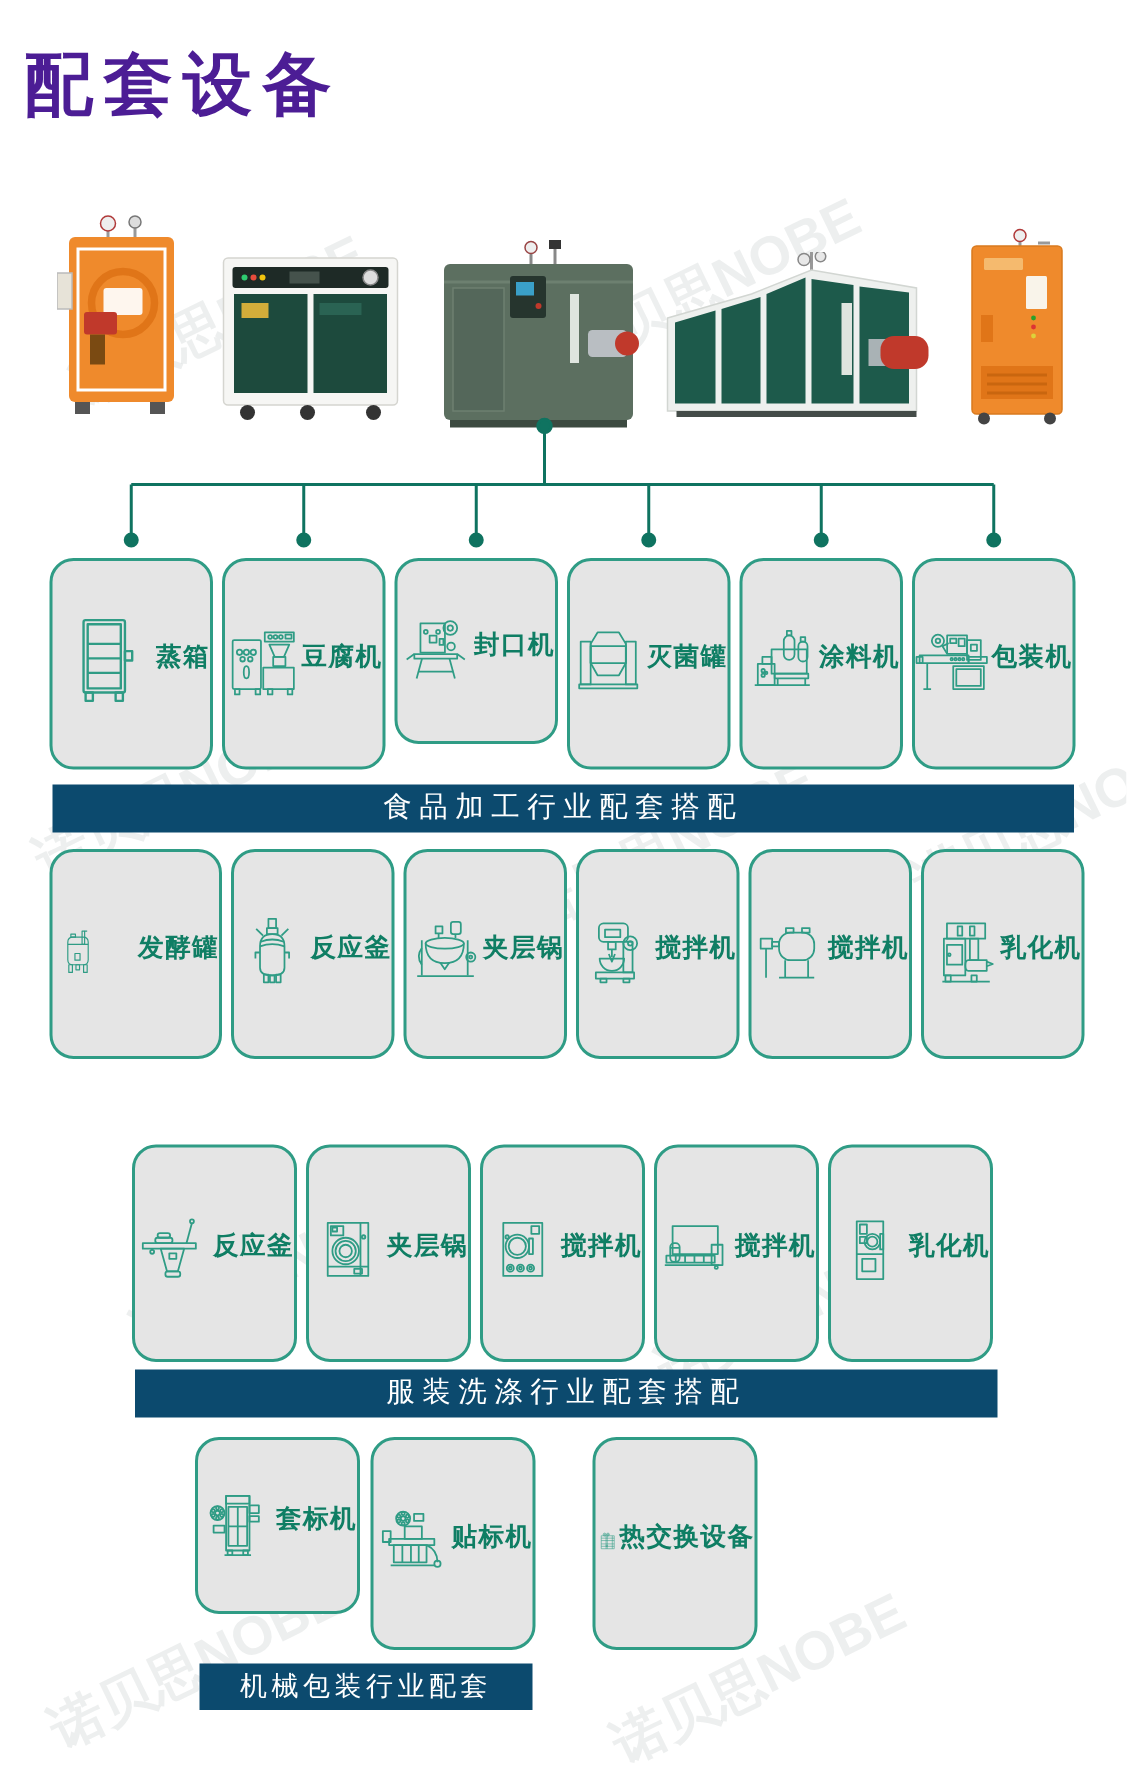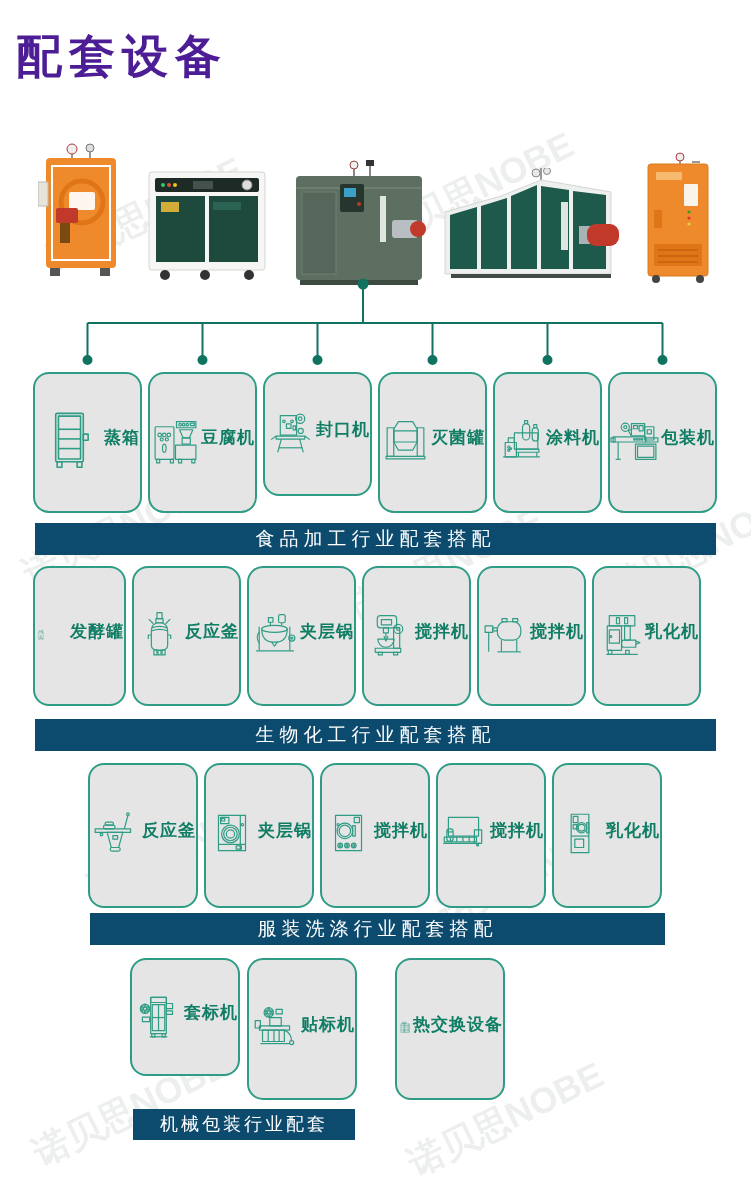--- a/index.html
+++ b/index.html
@@ -259,21 +259,21 @@
               <line x1="16" y1="52" x2="16" y2="86"></line>
               <line x1="11" y1="86" x2="21" y2="86"></line>
             </svg>
             <div class="card-label">包装机</div>
           </div>
         </div>
         <div class="banner" style="left: 2px; top: 151px; width: 681px; height: 32px; line-height: 32px;">食品加工行业配套搭配</div>
       </section>
       <section class="group" style="left: 33px; top: 566px;">
         <div class="cards" style="gap: 6px;">
-          <div class="card" style="width: 93px; height: 140px; gap: 23px;">
+          <div class="card" style="width: 115px; height: 140px; gap: 23px;">
             <svg viewBox="0 0 100 100" class="icon">
               <path d="M30,30 q0,-10 10,-10 h20 q10,0 10,10 v34 q0,10 -10,10 h-20 q-10,0 -10,-10 z"></path>
               <line x1="30" y1="34" x2="70" y2="34"></line>
               <rect x="36" y="14" width="9" height="6"></rect>
               <rect x="58" y="8" width="5" height="26"></rect>
               <line x1="63" y1="8" x2="68" y2="8"></line>
               <rect x="44" y="52" width="10" height="13"></rect>
               <rect x="32" y="74" width="7" height="15"></rect>
               <rect x="61" y="74" width="7" height="15"></rect>
               <rect x="46" y="74" width="7" height="10"></rect>
@@ -357,21 +357,20 @@
               <rect x="60" y="32" width="11" height="28"></rect>
               <path d="M58,60 h24 v14 h-24 q-4,0 -4,-7 q0,-7 4,-7"></path>
               <path d="M82,62 l8,3 l-8,3"></path>
               <rect x="28" y="80" width="7" height="8"></rect>
               <rect x="62" y="80" width="7" height="8"></rect>
               <line x1="24" y1="88" x2="86" y2="88"></line>
             </svg>
             <div class="card-label">乳化机</div>
           </div>
         </div>
-        <div class="banner" style="left: 2px; top: 153px; width: 681px; height: 32px; line-height: 32px;">生物化工行业配套搭配</div>
       </section>
       <section class="group" style="left: 88px; top: 763px;">
         <div class="cards" style="gap: 6px;">
           <div class="card" style="width: 110px; height: 145px;">
             <svg viewBox="0 0 100 100" class="icon">
               <rect x="10" y="40" width="68" height="7"></rect>
               <rect x="26" y="33" width="22" height="7" rx="3"></rect>
               <rect x="29" y="27" width="16" height="6" rx="3"></rect>
               <line x1="66" y1="40" x2="73" y2="14"></line>
               <circle cx="73" cy="12" r="2.5"></circle>

